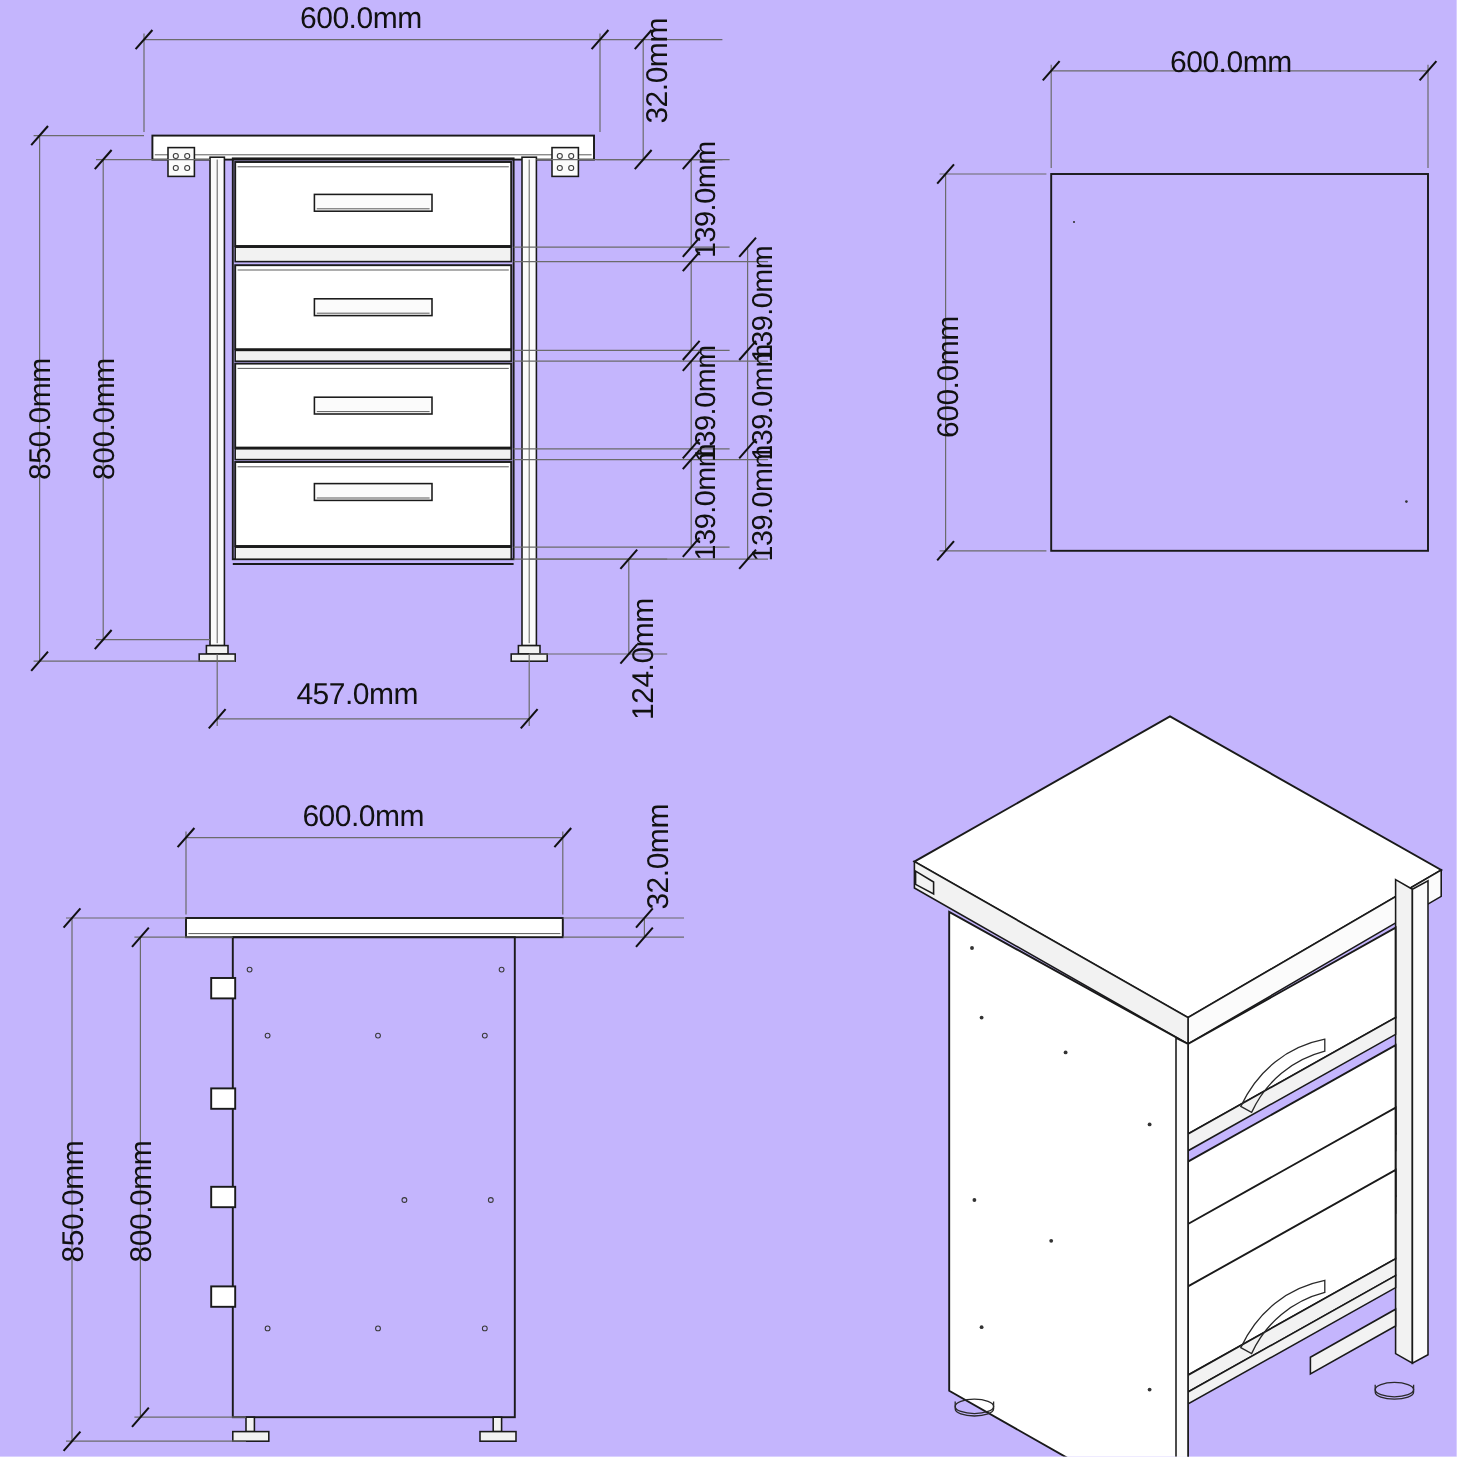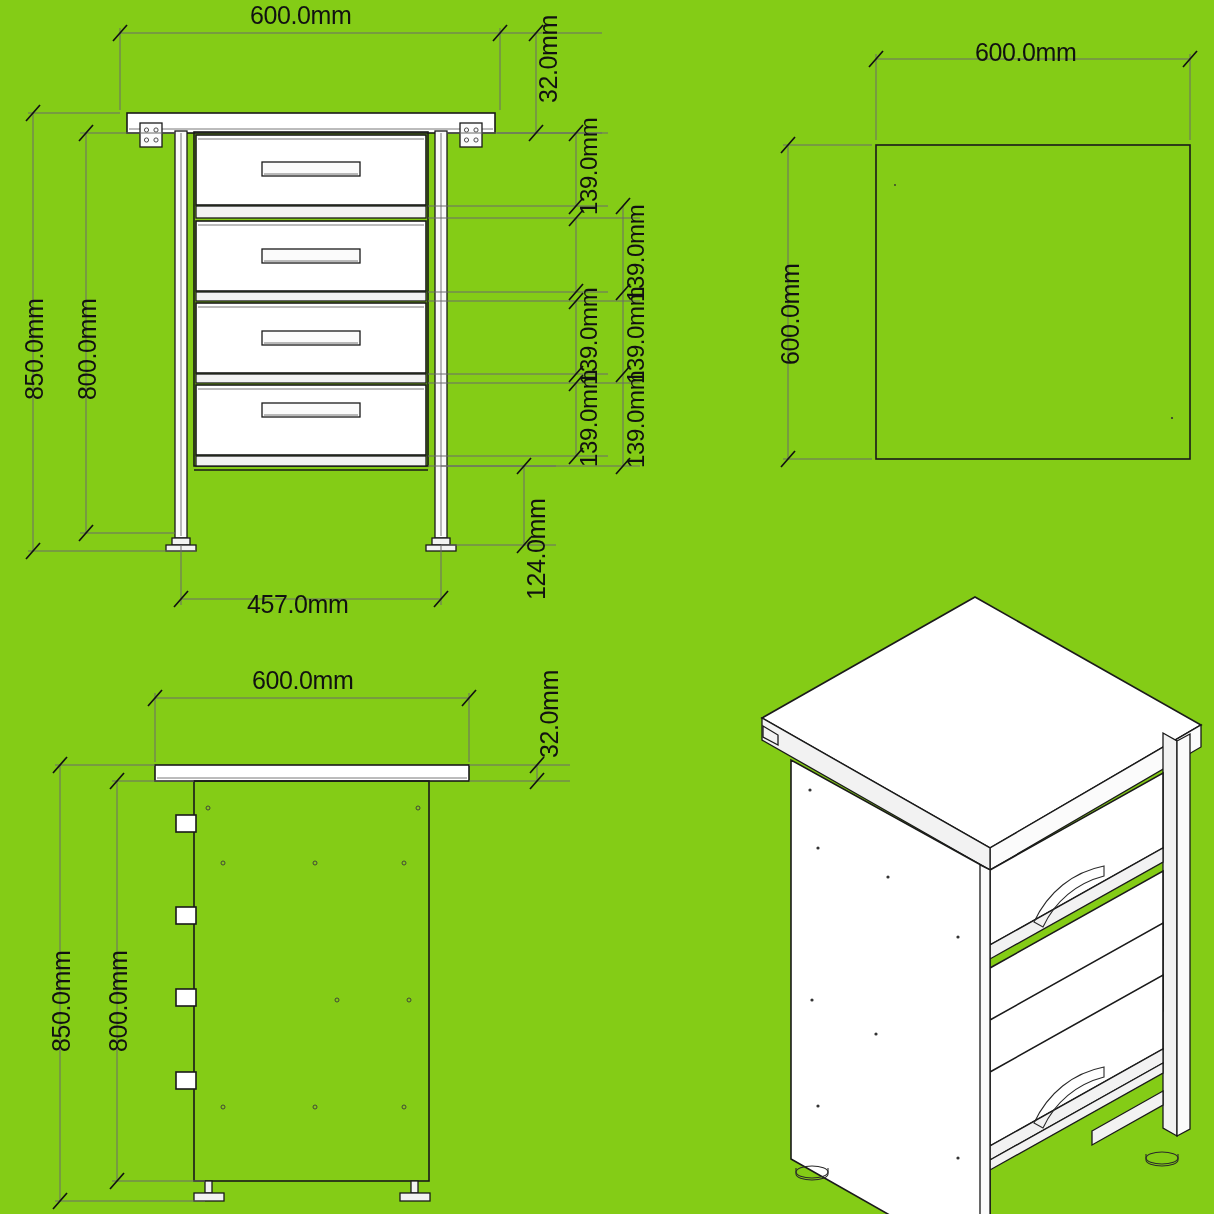--- a/index.html
+++ b/index.html
@@ -9,21 +9,21 @@
     background: #ffffff;
   }
   body {
     font-family: "Liberation Sans", sans-serif;
     color: #111111;
   }
   #sheet {
     position: relative;
     width: 1214px;
     height: 1214px;
-    background: #84cc16;
+    background: #c4b5fd;
     overflow: hidden;
   }
   svg.draw {
     position: absolute;
     top: 0;
     left: 0;
     width: 1214px;
     height: 1214px;
   }
   
@@ -370,21 +370,21 @@
   <div class="dimtext vert small" style="left:624px; top:302px;">139.0mm</div>
 
   <div class="dimtext vert small" style="left:577px; top:385px;">139.0mm</div>
 
   <div class="dimtext vert small" style="left:624px; top:384px;">139.0mm</div>
 
   <div class="dimtext vert small" style="left:577px; top:467px;">139.0mm</div>
 
   <div class="dimtext vert small" style="left:624px; top:468px;">139.0mm</div>
 
-  <div class="dimtext" style="left:247px; top:592px;">457.0mm</div>
+  <div class="dimtext" style="left:247px; top:567px;">457.0mm</div>
 
   <div class="dimtext vert" style="left:524px; top:600px;">124.0mm</div>
 
   <div class="dimtext" style="left:975px; top:40px;">600.0mm</div>
 
   <div class="dimtext vert" style="left:778px; top:365px;">600.0mm</div>
 
   <div class="dimtext" style="left:252px; top:668px;">600.0mm</div>
 
   <div class="dimtext vert" style="left:537px; top:758px;">32.0mm</div>

